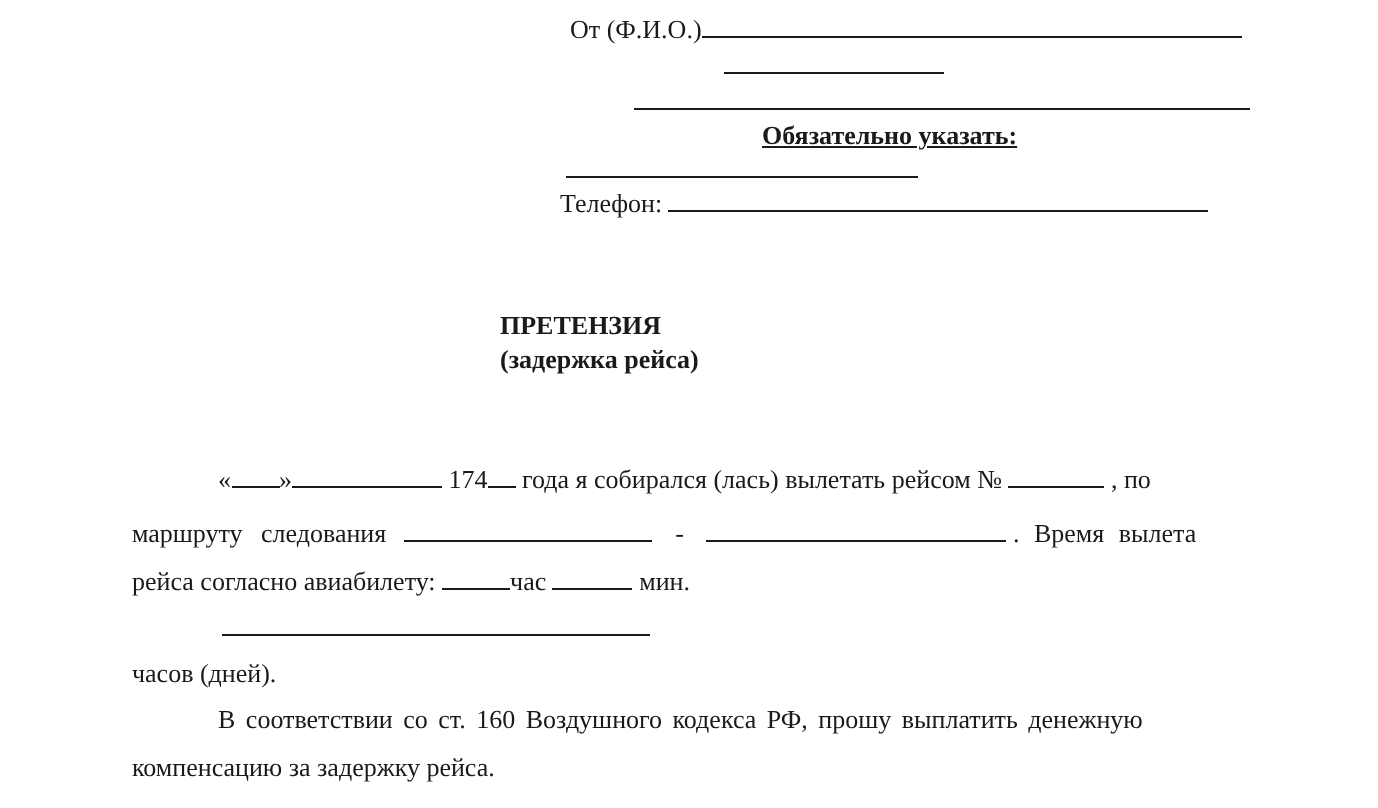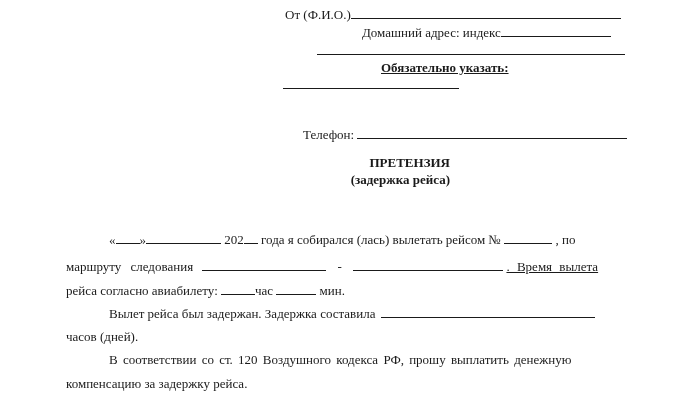--- a/index.html
+++ b/index.html
@@ -2,66 +2,65 @@
 <html><head>
 <meta charset="utf-8">
 <style>
   html, body { margin:0; padding:0; background:#ffffff; }
   body { width:689px; height:404px; position:relative; overflow:hidden;
          font-family:"Liberation Serif", "DejaVu Serif", serif; font-size:13px; color:#1a1a1a; }
   .abs { position:absolute; white-space:nowrap; line-height:16px; }
   .blank { display:inline-block; border-bottom:1px solid #1a1a1a; height:12px; vertical-align:baseline; }
   .bold { font-weight:bold; }
   .u { text-decoration:underline; }
-  .center { text-align:right; }
+  .center { text-align:left; }
 </style>
 </head>
 <body>
 
 <div class="abs" style="left:285px; top:6px;">
   <span>От (Ф.И.О.)</span><span class="blank" style="width:270px;"></span>
 </div>
 <div class="abs" style="left:362px; top:24px;">
-  <span>Домашний адрес: индекс</span><span class="blank" style="width:110px;"></span>
+  <span class="blank" style="width:110px;"></span>
 </div>
 <div class="abs" style="left:317px; top:42px;">
   <span class="blank" style="width:308px;"></span>
 </div>
 <div class="abs bold u" style="left:381px; top:60px;">Обязательно указать:</div>
 <div class="abs" style="left:283px; top:76px;">
   <span class="blank" style="width:176px;"></span>
 </div>
-<div class="abs" style="left:303px; top:93px;margin-top:33px;">
+<div class="abs" style="left:280px; top:93px;">
   <span>Телефон:</span> <span class="blank" style="width:270px;"></span>
 </div>
 
 <div class="abs bold center" style="left:250px; top:155px; width:200px;">ПРЕТЕНЗИЯ</div>
 <div class="abs bold center" style="left:250px; top:172px; width:200px;">(задержка рейса)</div>
 
 <div class="abs" style="left:109px; top:231px;">
   <span>«</span><span class="blank" style="width:24px;"></span><span>»</span><span class="blank" style="width:75px;"></span>
-  <span>202</span><span class="blank" style="width:14px;"></span>
+  <span>174</span><span class="blank" style="width:14px;"></span>
   <span>года я собирался (лась) вылетать рейсом №</span>
   <span class="blank" style="width:48px;"></span>
   <span>, по</span>
 </div>
 <div class="abs" style="left:66px; top:258px;">
   <span style="word-spacing:6px;margin-top:21px;">маршруту следования</span>
   <span class="blank" style="width:124px; margin-left:6px;"></span>
   <span style="margin:0 8px;">-</span>
   <span class="blank" style="width:150px;"></span>
-  <span style="word-spacing:4px;text-decoration:underline;">. Время вылета</span>
+  <span style="word-spacing:4px;">. Время вылета</span>
 </div>
 <div class="abs" style="left:66px; top:282px;">
   <span>рейса согласно авиабилету:</span>
   <span class="blank" style="width:34px;"></span><span>час</span>
   <span class="blank" style="width:40px;"></span>
   <span>мин.</span>
 </div>
 
 <div class="abs" style="left:109px; top:305px;">
-  <span>Вылет рейса был задержан. Задержка составила</span>
   <span class="blank" style="width:214px; margin-left:2px;"></span>
 </div>
 <div class="abs" style="left:66px; top:329px;">часов (дней).</div>
 
-<div class="abs" style="left:109px; top:352px; word-spacing:2px;">В соответствии со ст. 120 Воздушного кодекса РФ, прошу выплатить денежную</div>
+<div class="abs" style="left:109px; top:352px; word-spacing:2px;">В соответствии со ст. 160 Воздушного кодекса РФ, прошу выплатить денежную</div>
 <div class="abs" style="left:66px; top:376px;">компенсацию за задержку рейса.</div>
 
 </body></html>

